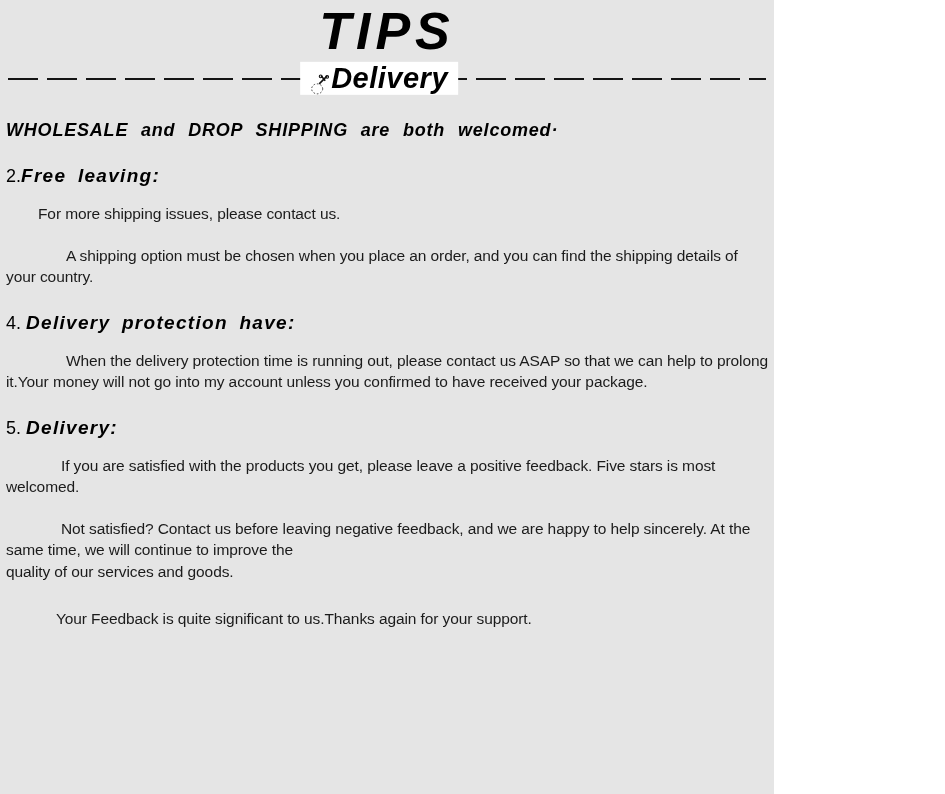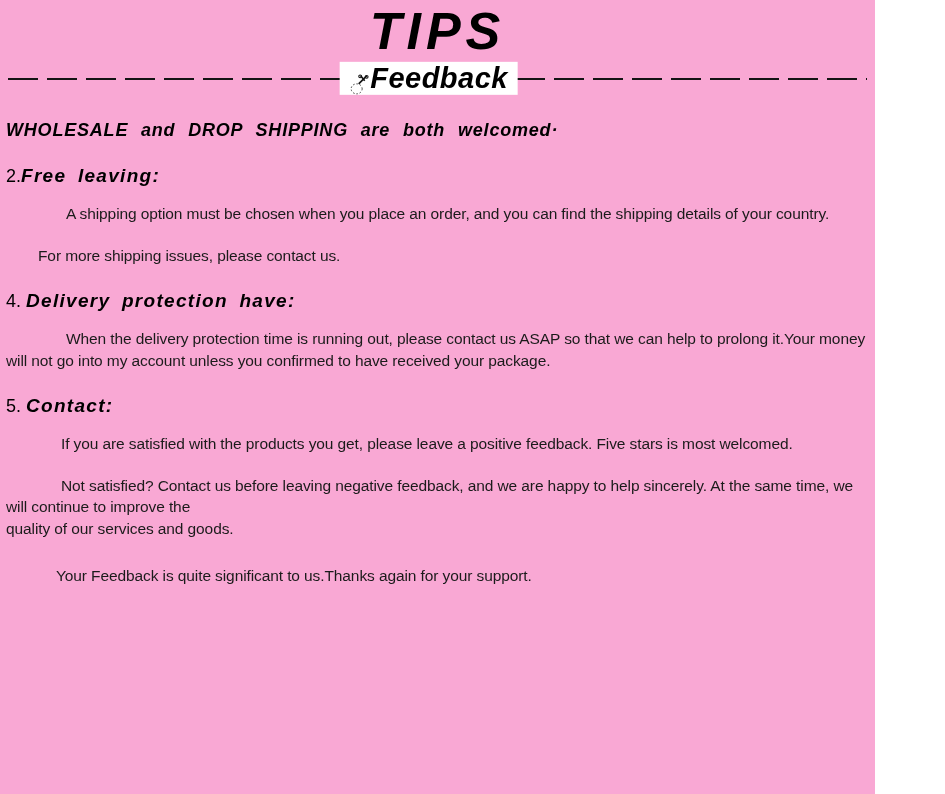--- a/index.html
+++ b/index.html
@@ -1,22 +1,22 @@
 <!DOCTYPE html>
 <html><head>
 <meta charset="utf-8">
 <style>
   html, body { margin: 0; padding: 0; background: #ffffff; }
   .page {
     position: relative;
-    width: 875px;
+    width: 774px;
     height: 794px;
     box-sizing: border-box;
     padding: 2px 6px 0 6px;
-    background: #f9a8d4;
+    background: #e5e5e5;
     color: #000;
     font-family: "Liberation Sans", sans-serif;
     overflow: hidden;
   }
   
   .title {
     margin: 0;
     text-align: center;
     font-size: 52px;
     line-height: 58px;
@@ -107,41 +107,41 @@
     <span class="brand">
       <span class="cut-icon">
         <svg width="20" height="22" viewBox="0 0 20 22">
           <ellipse cx="7" cy="15" rx="5.5" ry="5" fill="none" stroke="#444" stroke-width="1" stroke-dasharray="1.6,1.8"></ellipse>
           <path d="M9 10 L17 2" stroke="#111" stroke-width="1.6" fill="none"></path>
           <path d="M11 2 L15 7" stroke="#111" stroke-width="1.6" fill="none"></path>
           <circle cx="10.5" cy="2.5" r="1.4" fill="none" stroke="#111" stroke-width="1.1"></circle>
           <circle cx="17" cy="3" r="1.4" fill="none" stroke="#111" stroke-width="1.1"></circle>
         </svg>
       </span>
-      <span>Feedback</span>
+      <span>Delivery</span>
     </span>
   </div>
 
   <p class="intro">WHOLESALE and DROP SHIPPING are both welcomed·</p>
 
 
   <section>
     <h2 class="sec-h"><span class="num">2.</span><span class="ht">Free leaving:</span></h2>
+    <p class="body-p ind-32">For more shipping issues, please contact us.</p>
     <p class="body-p ind-60">A shipping option must be chosen when you place an order, and you can find the shipping details of your country.</p>
-    <p class="body-p ind-32">For more shipping issues, please contact us.</p>
   </section>
 
 
   <section>
     <h2 class="sec-h"><span class="num">4. </span><span class="ht">Delivery protection have:</span></h2>
     <p class="body-p ind-60">When the delivery protection time is running out, please contact us ASAP so that we can help to prolong it.Your money will not go into my account unless you confirmed to have received your package.</p>
   </section>
 
   <section>
-    <h2 class="sec-h"><span class="num">5. </span><span class="ht">Contact:</span></h2>
+    <h2 class="sec-h"><span class="num">5. </span><span class="ht">Delivery:</span></h2>
     <p class="body-p ind-55">If you are satisfied with the products you get, please leave a positive feedback. Five stars is most welcomed.</p>
     <p class="body-p ind-55">Not satisfied? Contact us before leaving negative feedback, and we are happy to help sincerely. At the same time, we will continue to improve the
 quality of our services and goods.</p>
   </section>
 
   <p class="body-p footer-p">Your Feedback is quite significant to us.Thanks again for your support.</p>
 
 </div>
 
 </body></html>

